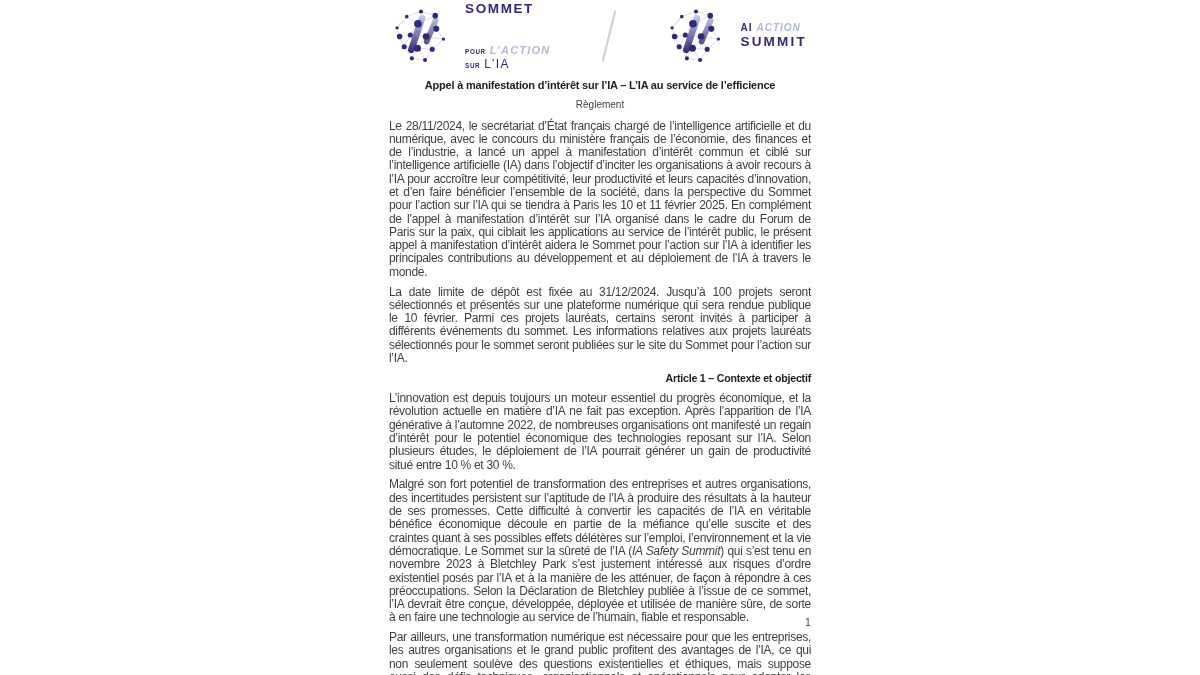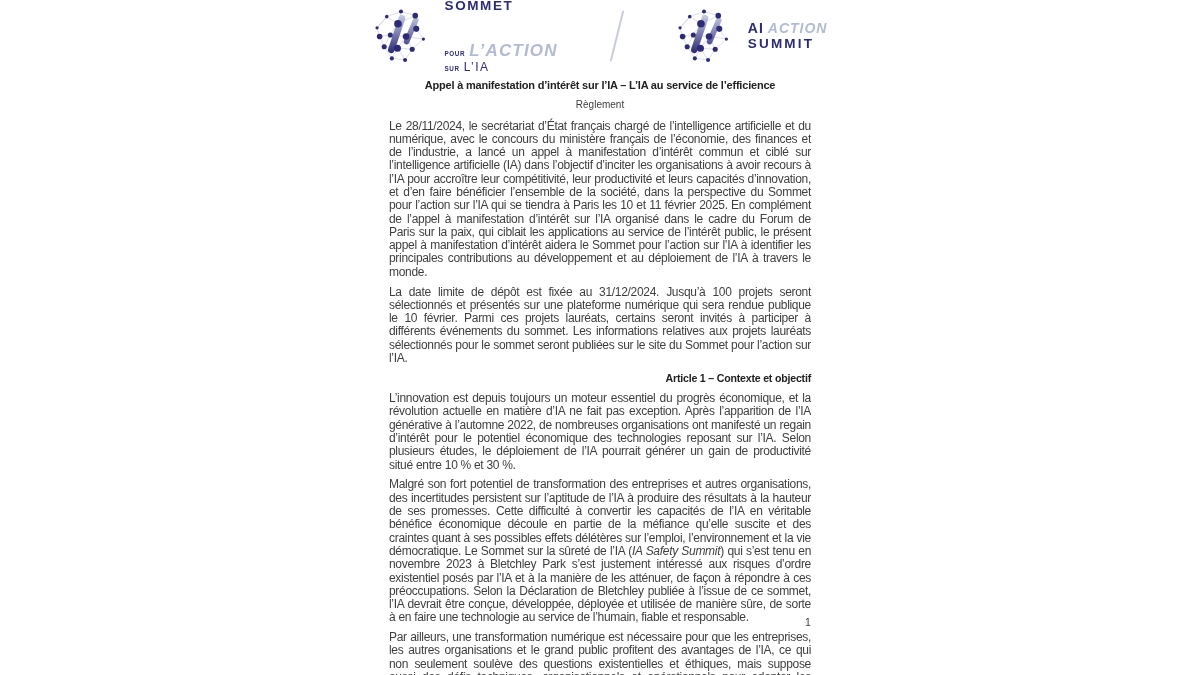--- a/index.html
+++ b/index.html
@@ -22,24 +22,24 @@
   .banner{
     display:flex;align-items:center;justify-content:center;
     padding-top:6px;height:66px;gap:28px;
   }
   .logo{display:flex;align-items:center;}
   .mesh{width:56px;height:58px;display:block;}
   .wordmark{margin-left:16px;line-height:1;}
   .wm-title{font-size:13.5px;font-weight:800;letter-spacing:1.6px;color:var(--navy);}
   .wm-row{display:flex;align-items:baseline;margin-top:2px;}
   .wm-small{font-size:6.3px;font-weight:700;letter-spacing:0.6px;color:var(--navy);margin-right:4px;}
-  .wm-light{font-size:17px;font-weight:700;font-style:italic;letter-spacing:1.2px;color:var(--lavender);margin-top:28px;}
+  .wm-light{font-size:11px;font-weight:700;font-style:italic;letter-spacing:1.2px;color:var(--lavender);margin-top:28px;}
   .wm-dark{font-size:12px;font-weight:400;letter-spacing:1.4px;color:var(--navy);}
   .slash{width:2px;height:52px;background:var(--divider);transform:rotate(14deg);margin:0 30px;}
-  .en-line1{font-size:14px;font-weight:800;letter-spacing:1px;color:var(--navy);}
+  .en-line1{font-size:10px;font-weight:800;letter-spacing:1px;color:var(--navy);}
   .en-line1 .lt{font-style:italic;font-weight:700;color:var(--lavender);margin-left:4px;}
   .en-line2{font-size:13.5px;font-weight:700;letter-spacing:2.2px;color:var(--navy);margin-top:2px;}
 
   
   .doc{width:422px;margin:0 auto;}
   .doc-title{
     font-size:11px;font-weight:700;color:var(--heading);
     text-align:center;margin:13px 0 0;letter-spacing:-0.2px;line-height:13px;
   }
   .doc-subtitle{

